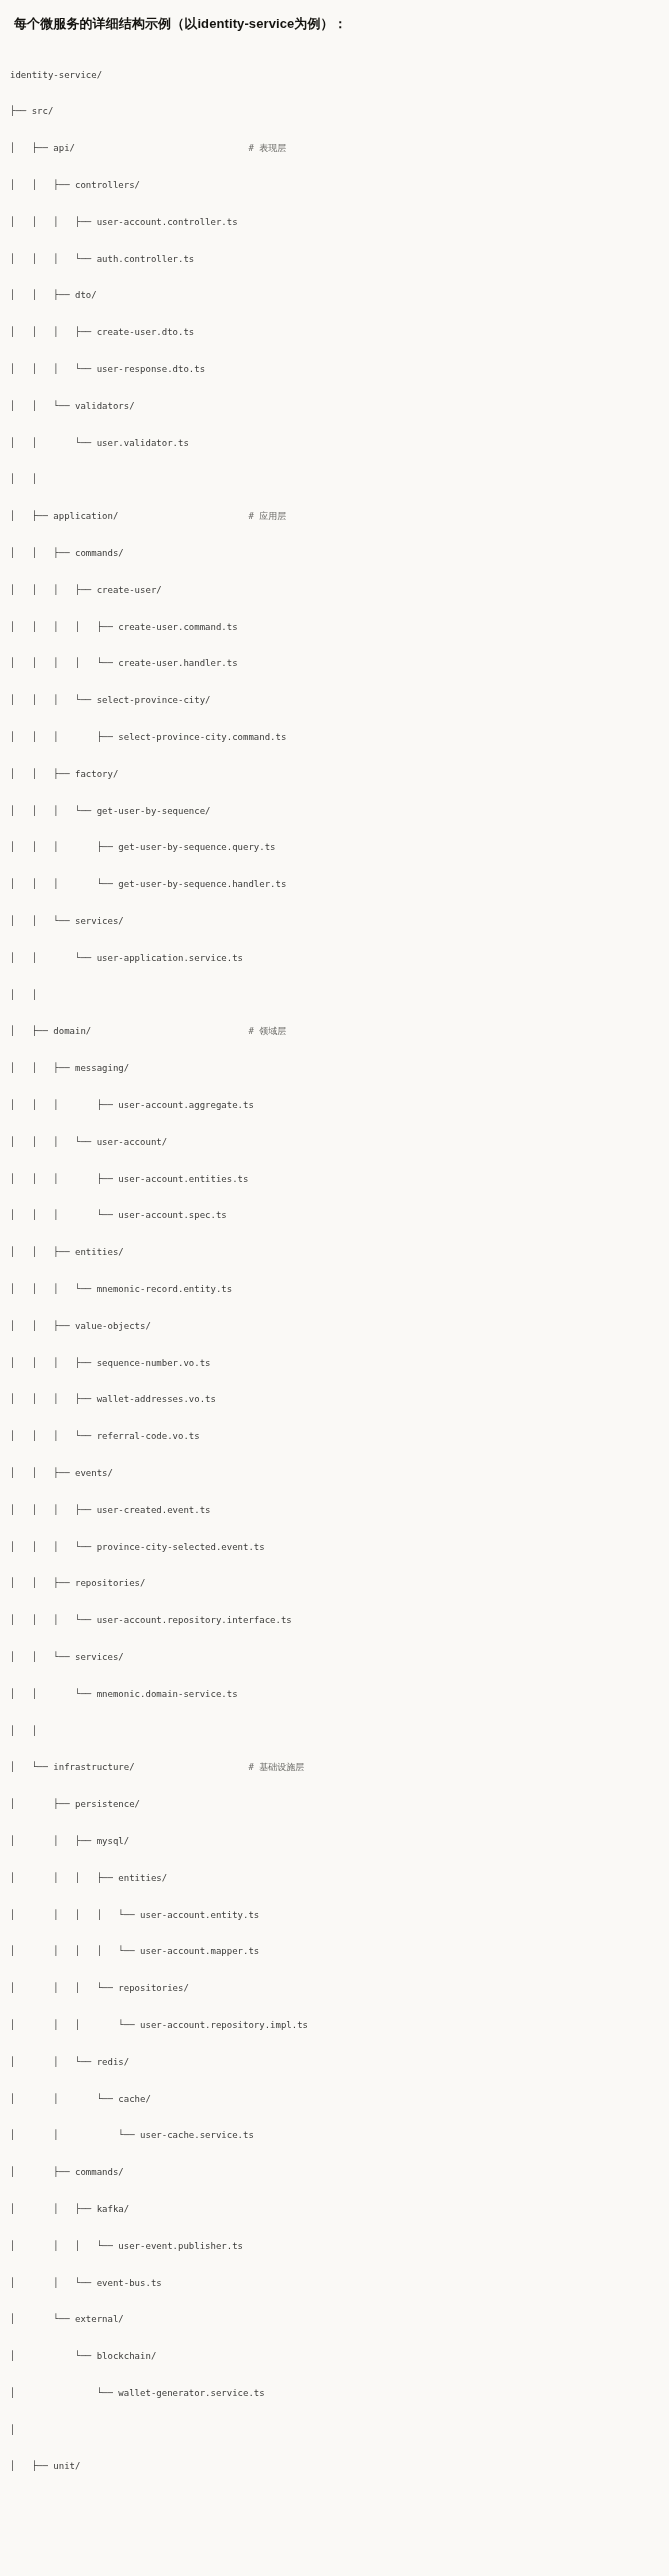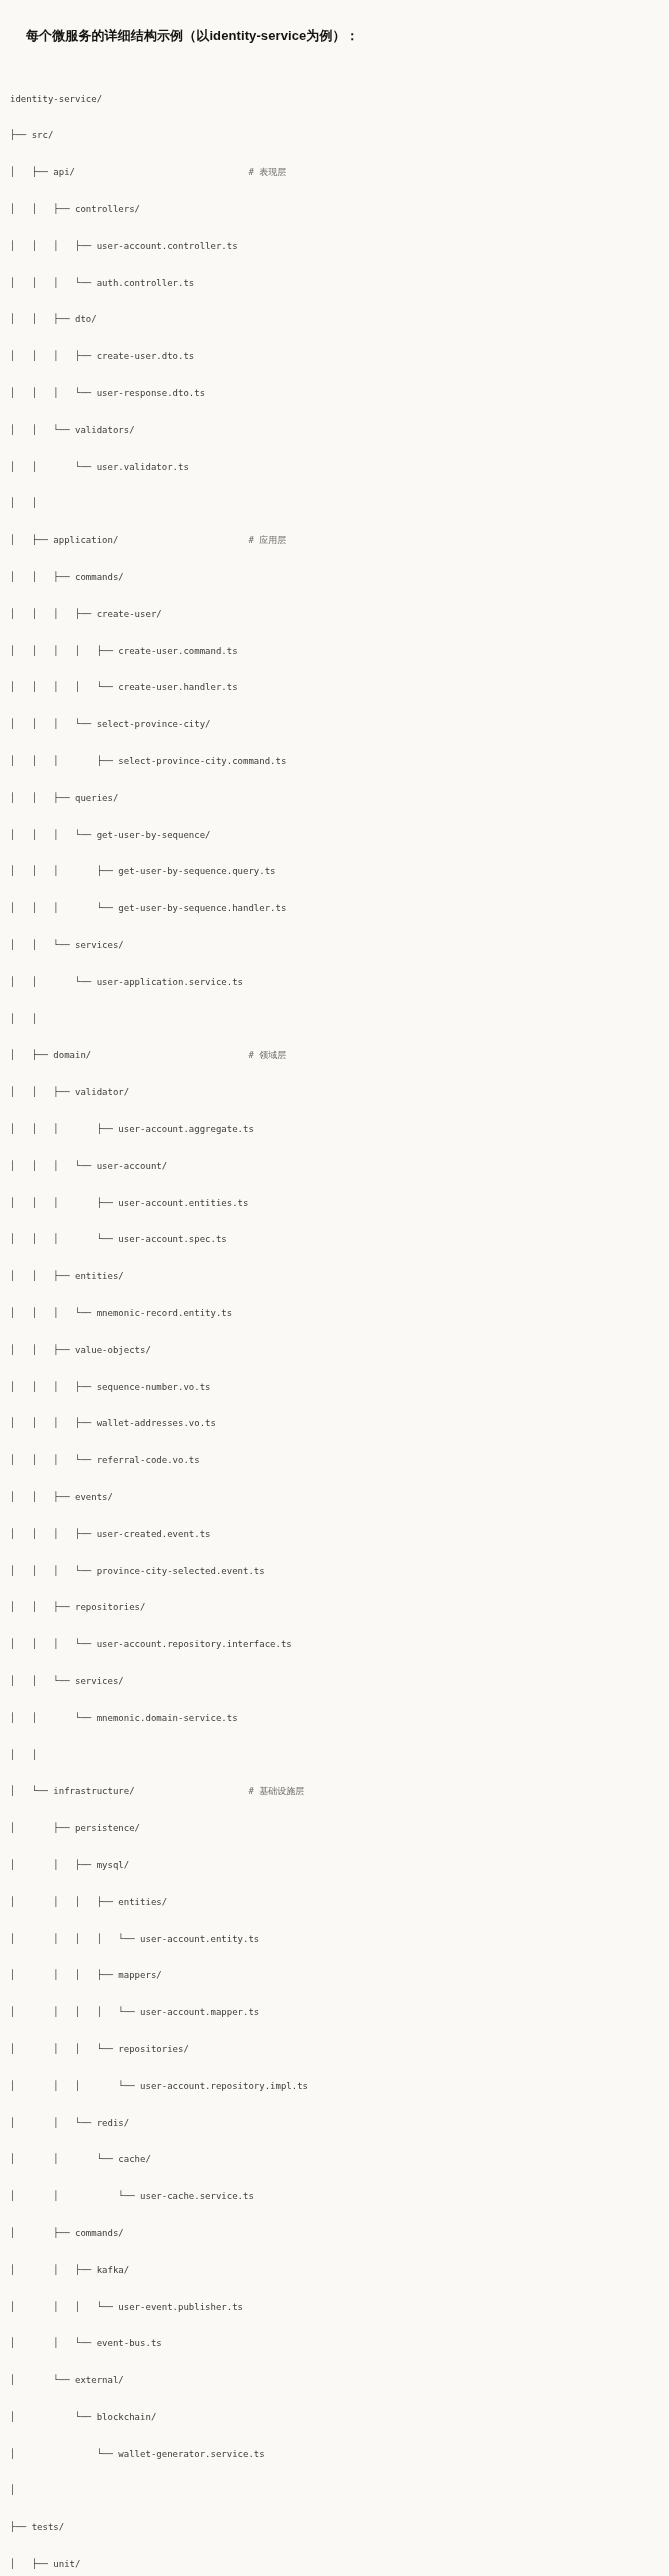--- a/index.html
+++ b/index.html
@@ -21,21 +21,21 @@
   }
 
   
   .doc-heading {
     font-family: "Liberation Sans", "DejaVu Sans", sans-serif;
     font-weight: bold;
     font-size: 13px;
     line-height: 1.5;
     color: #14130f;
     padding: 10px 10px 11.3px 10px;
-    margin: 16px;
+    margin: 4px;
     letter-spacing: 0.1px;
   }
 
   .rule {
     height: 0.6px;
     background: #e2e0d9;
     border: 0;
     margin: 0;
     width: 100%;
   }
@@ -82,29 +82,29 @@
 <span class="tree-line"><span>│   │   └── validators/</span></span>
 <span class="tree-line"><span>│   │       └── user.validator.ts</span></span>
 <span class="tree-line"><span>│   │</span></span>
 <span class="tree-line"><span>│   ├── application/</span><span>                        </span><span class="tree-comment"># 应用层</span></span>
 <span class="tree-line"><span>│   │   ├── commands/</span></span>
 <span class="tree-line"><span>│   │   │   ├── create-user/</span></span>
 <span class="tree-line"><span>│   │   │   │   ├── create-user.command.ts</span></span>
 <span class="tree-line"><span>│   │   │   │   └── create-user.handler.ts</span></span>
 <span class="tree-line"><span>│   │   │   └── select-province-city/</span></span>
 <span class="tree-line"><span>│   │   │       ├── select-province-city.command.ts</span></span>
-<span class="tree-line"><span>│   │   ├── queries/</span></span>
+<span class="tree-line"><span>│   │   ├── factory/</span></span>
 <span class="tree-line"><span>│   │   │   └── get-user-by-sequence/</span></span>
 <span class="tree-line"><span>│   │   │       ├── get-user-by-sequence.query.ts</span></span>
 <span class="tree-line"><span>│   │   │       └── get-user-by-sequence.handler.ts</span></span>
 <span class="tree-line"><span>│   │   └── services/</span></span>
 <span class="tree-line"><span>│   │       └── user-application.service.ts</span></span>
 <span class="tree-line"><span>│   │</span></span>
 <span class="tree-line"><span>│   ├── domain/</span><span>                             </span><span class="tree-comment"># 领域层</span></span>
-<span class="tree-line"><span>│   │   ├── validator/</span></span>
+<span class="tree-line"><span>│   │   ├── messaging/</span></span>
 <span class="tree-line"><span>│   │   │       ├── user-account.aggregate.ts</span></span>
 <span class="tree-line"><span>│   │   │   └── user-account/</span></span>
 <span class="tree-line"><span>│   │   │       ├── user-account.entities.ts</span></span>
 <span class="tree-line"><span>│   │   │       └── user-account.spec.ts</span></span>
 <span class="tree-line"><span>│   │   ├── entities/</span></span>
 <span class="tree-line"><span>│   │   │   └── mnemonic-record.entity.ts</span></span>
 <span class="tree-line"><span>│   │   ├── value-objects/</span></span>
 <span class="tree-line"><span>│   │   │   ├── sequence-number.vo.ts</span></span>
 <span class="tree-line"><span>│   │   │   ├── wallet-addresses.vo.ts</span></span>
 <span class="tree-line"><span>│   │   │   └── referral-code.vo.ts</span></span>
@@ -114,36 +114,34 @@
 <span class="tree-line"><span>│   │   ├── repositories/</span></span>
 <span class="tree-line"><span>│   │   │   └── user-account.repository.interface.ts</span></span>
 <span class="tree-line"><span>│   │   └── services/</span></span>
 <span class="tree-line"><span>│   │       └── mnemonic.domain-service.ts</span></span>
 <span class="tree-line"><span>│   │</span></span>
 <span class="tree-line"><span>│   └── infrastructure/</span><span>                     </span><span class="tree-comment"># 基础设施层</span></span>
 <span class="tree-line"><span>│       ├── persistence/</span></span>
 <span class="tree-line"><span>│       │   ├── mysql/</span></span>
 <span class="tree-line"><span>│       │   │   ├── entities/</span></span>
 <span class="tree-line"><span>│       │   │   │   └── user-account.entity.ts</span></span>
-<span class="tree-line"><span>│       │   │   ├── mappers/</span></span>
 <span class="tree-line"><span>│       │   │   │   └── user-account.mapper.ts</span></span>
 <span class="tree-line"><span>│       │   │   └── repositories/</span></span>
 <span class="tree-line"><span>│       │   │       └── user-account.repository.impl.ts</span></span>
 <span class="tree-line"><span>│       │   └── redis/</span></span>
 <span class="tree-line"><span>│       │       └── cache/</span></span>
 <span class="tree-line"><span>│       │           └── user-cache.service.ts</span></span>
 <span class="tree-line"><span>│       ├── commands/</span></span>
 <span class="tree-line"><span>│       │   ├── kafka/</span></span>
 <span class="tree-line"><span>│       │   │   └── user-event.publisher.ts</span></span>
 <span class="tree-line"><span>│       │   └── event-bus.ts</span></span>
 <span class="tree-line"><span>│       └── external/</span></span>
 <span class="tree-line"><span>│           └── blockchain/</span></span>
 <span class="tree-line"><span>│               └── wallet-generator.service.ts</span></span>
 <span class="tree-line"><span>│</span></span>
-<span class="tree-line"><span>├── tests/</span></span>
 <span class="tree-line"><span>│   ├── unit/</span></span>
 
 
 
 
 
 
 
 
 

